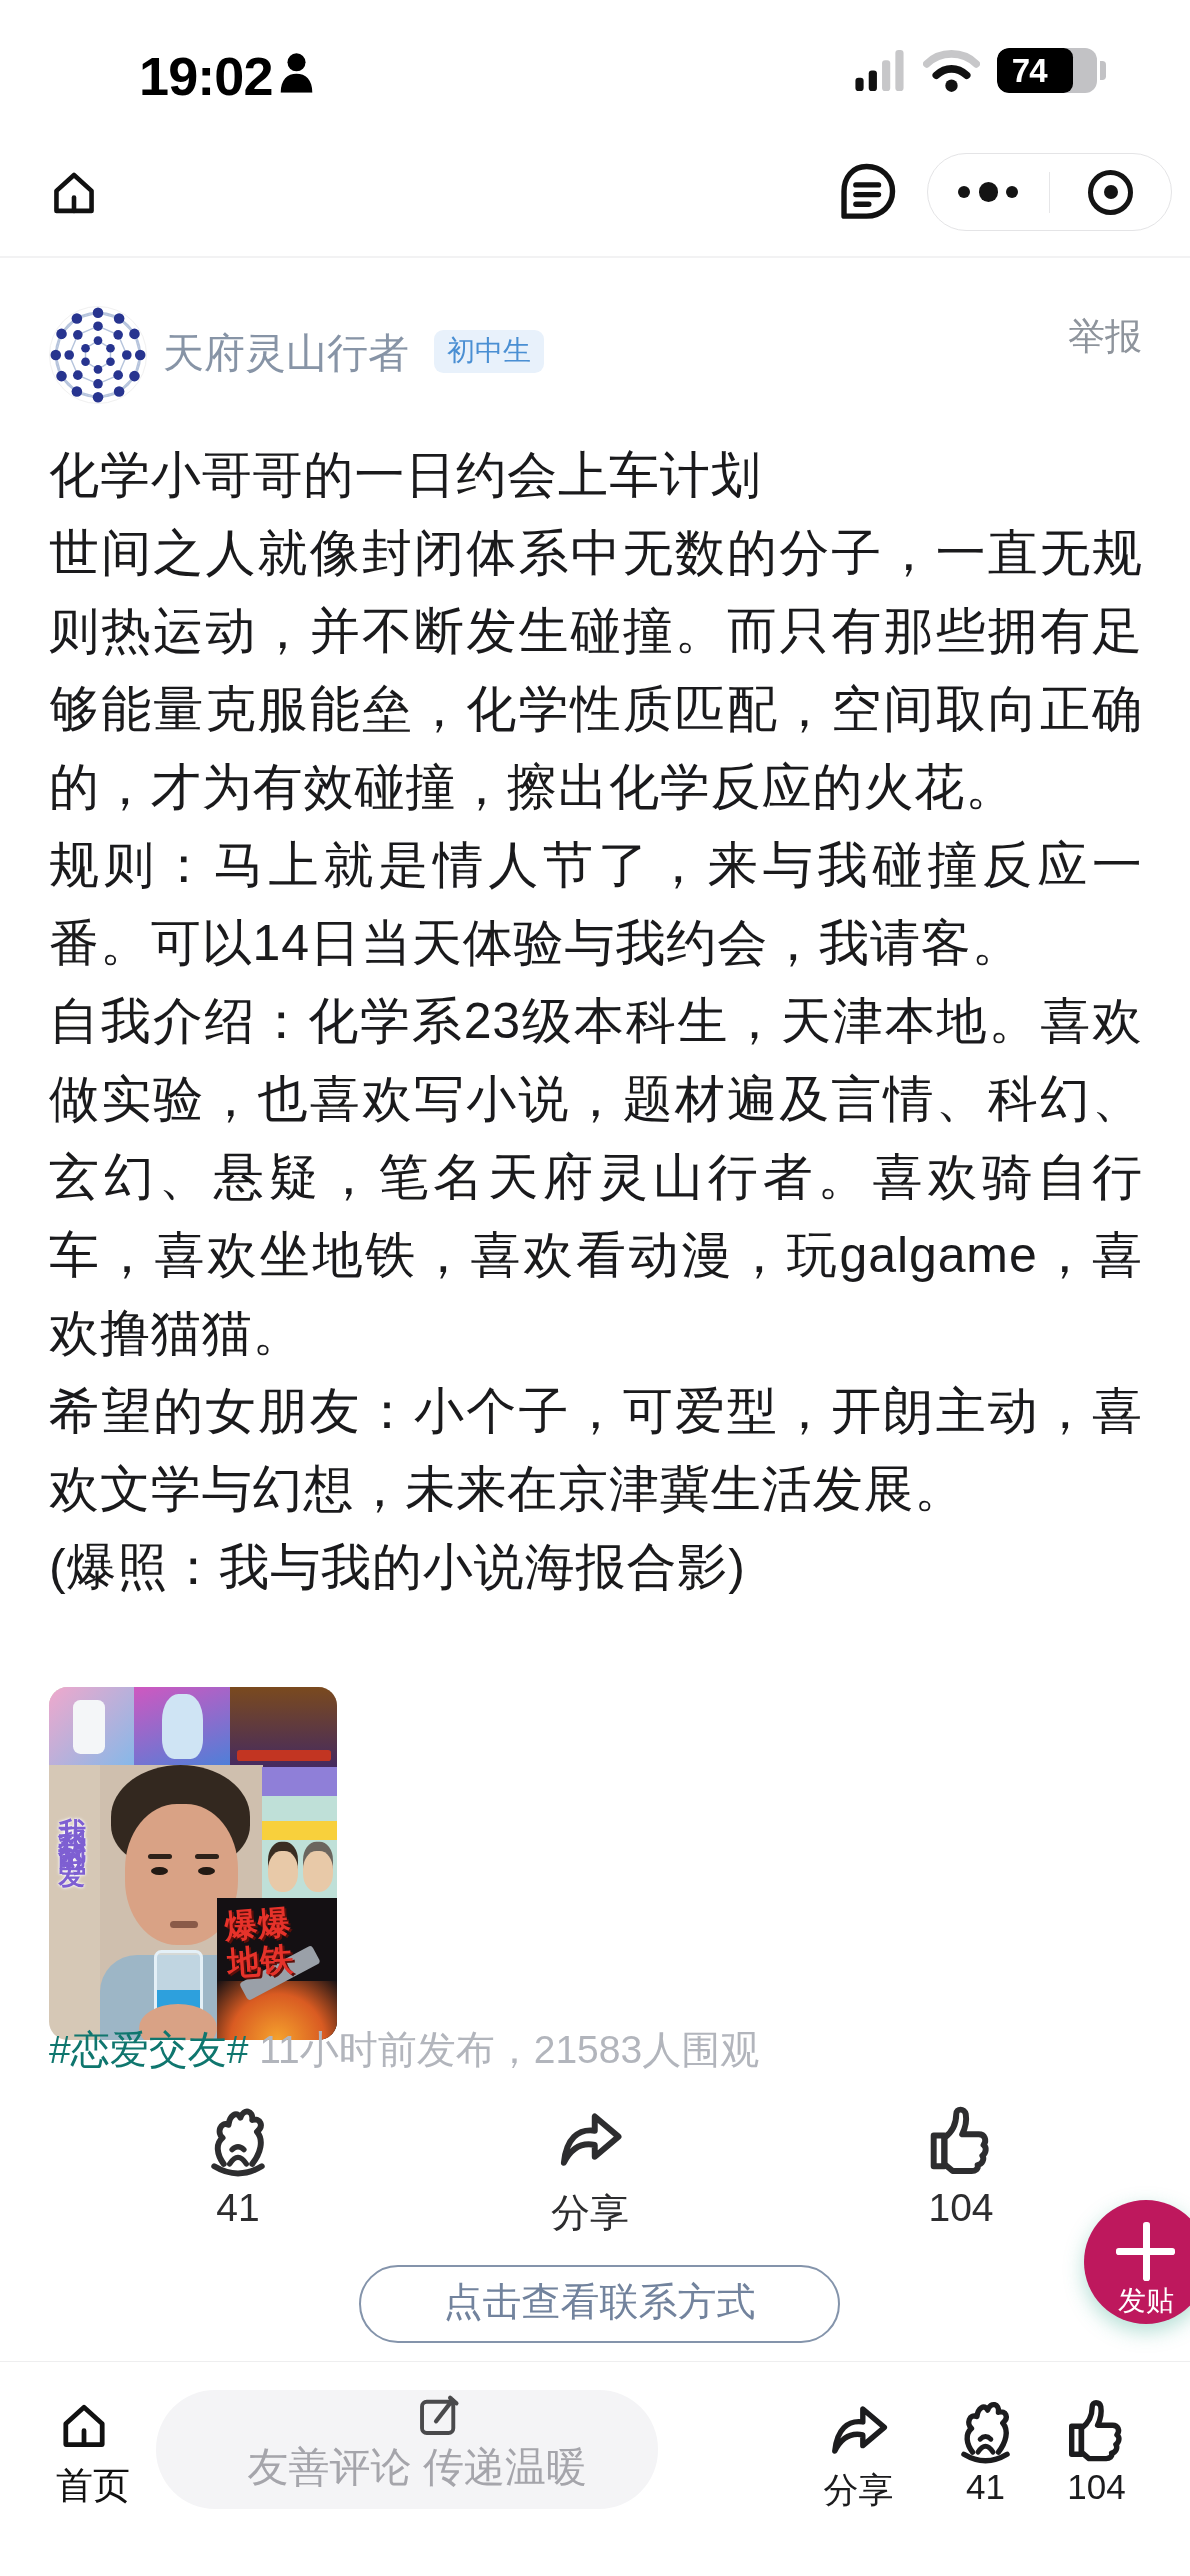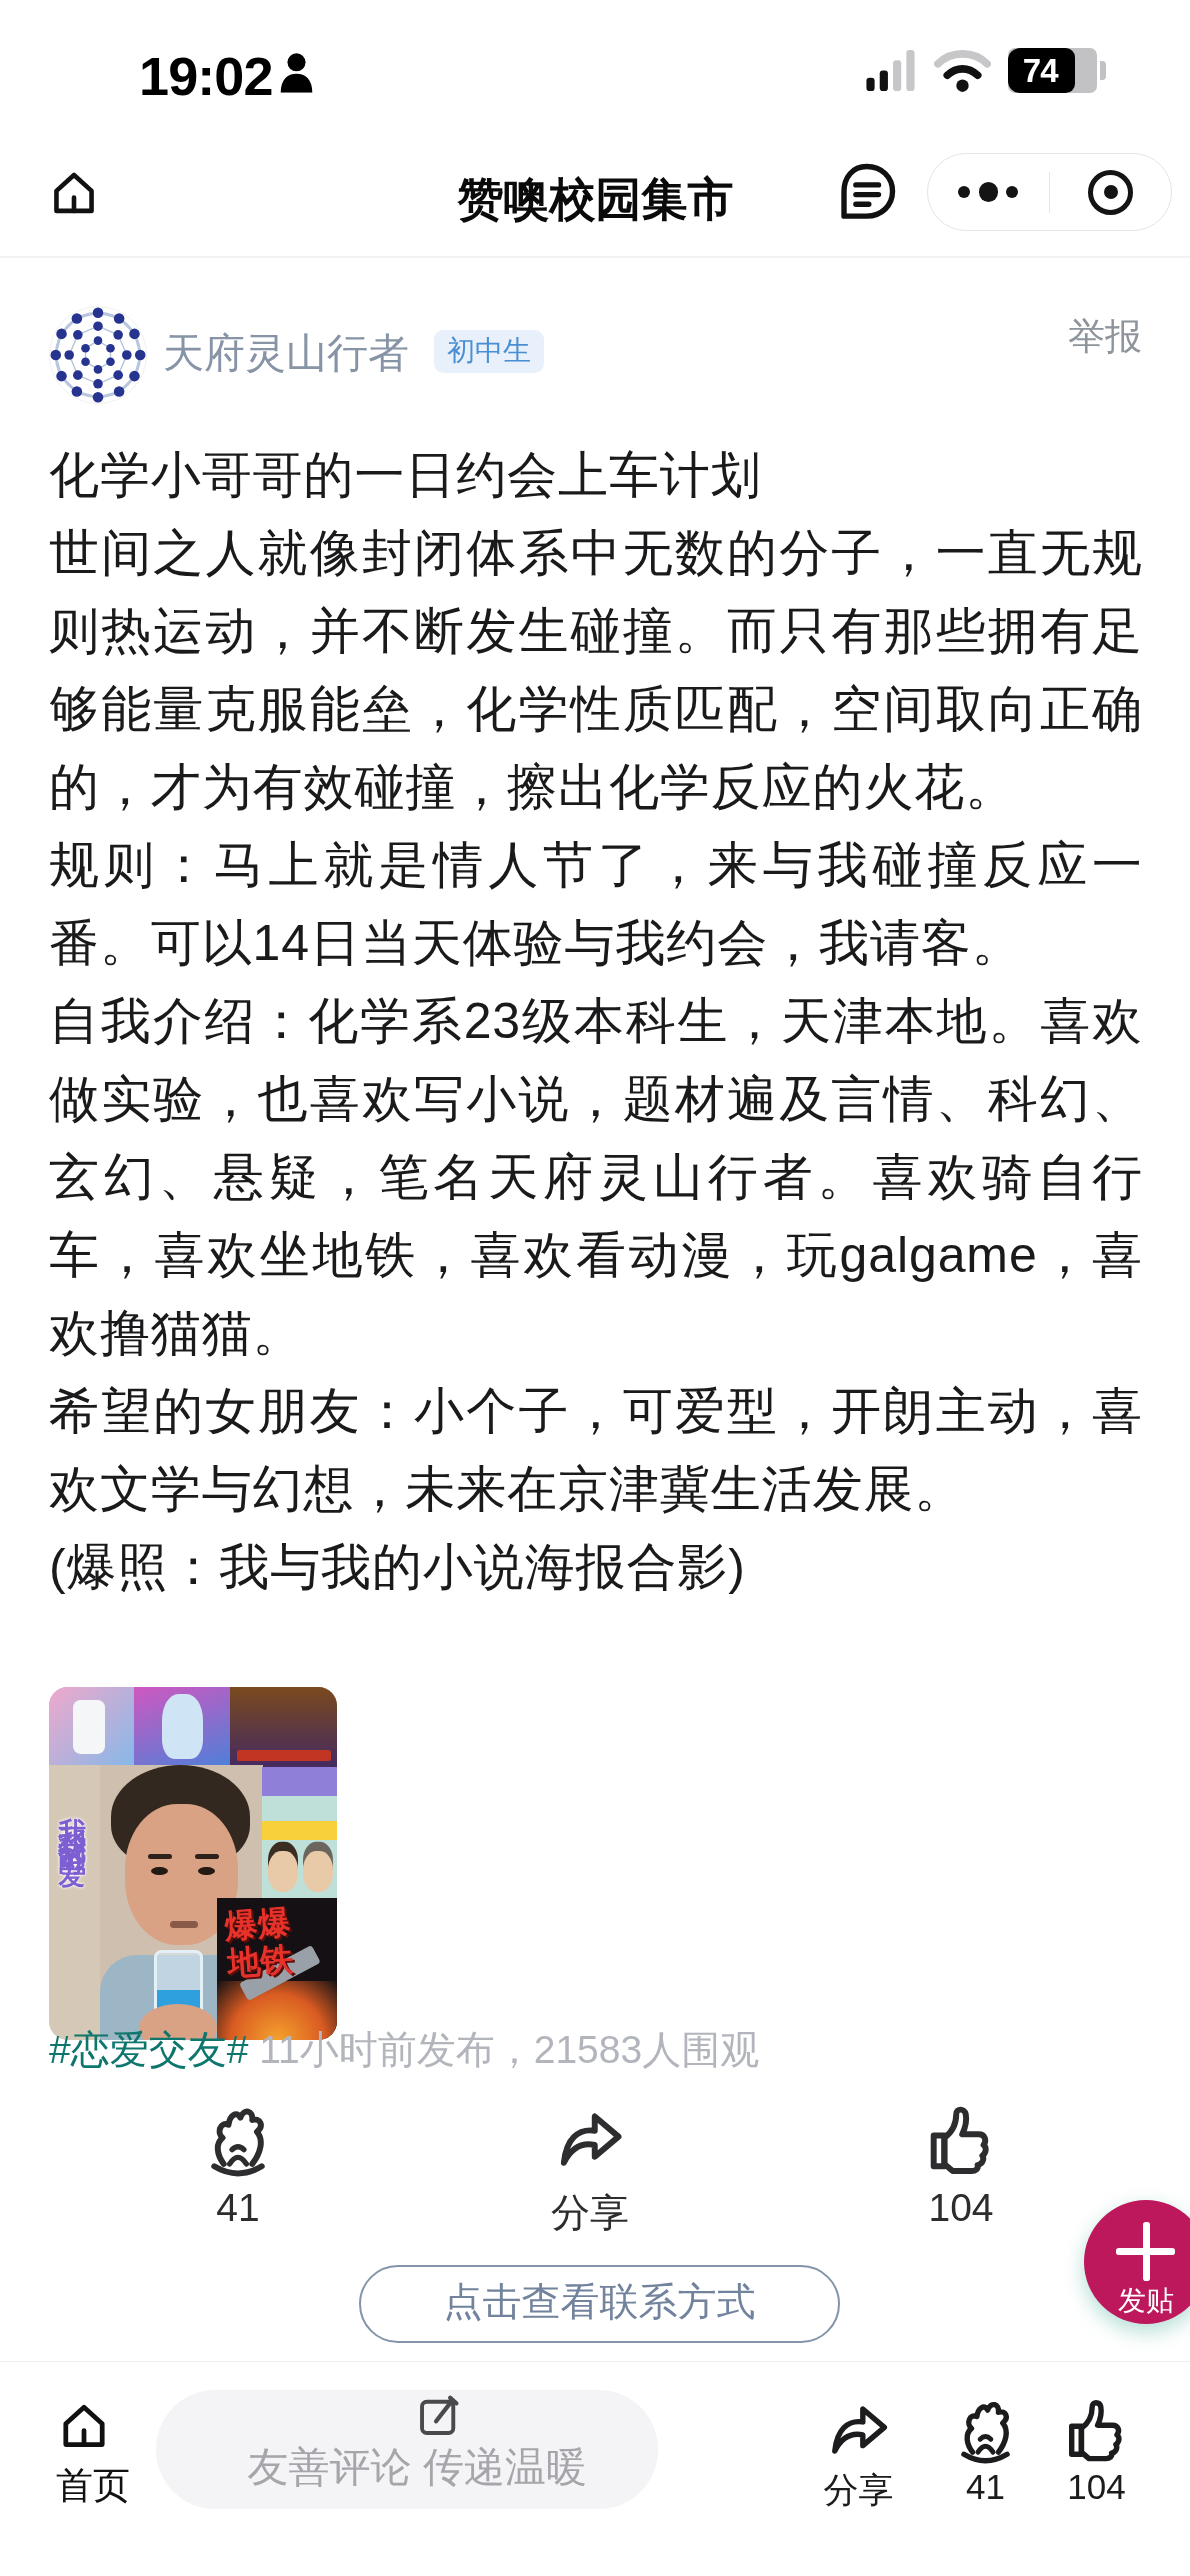--- a/index.html
+++ b/index.html
@@ -4,21 +4,21 @@
 <style>
   html,body{margin:0;padding:0;}
   body{width:1191px;height:2576px;background:#fff;font-family:"Liberation Sans","DejaVu Sans",sans-serif;-webkit-font-smoothing:antialiased;}
   #app{position:relative;width:1191px;height:2576px;background:#fff;overflow:hidden;}
   .abs{position:absolute;}
 
   
   .sb-time{left:139px;top:45px;font-size:54px;font-weight:700;color:#000;letter-spacing:-0.9px;}
   .sb-person{left:278px;top:52px;width:37px;height:41px;color:#000;}
   .sb-right{right:85px;top:48px;display:flex;align-items:center;gap:16.7px;}
-  .bat{position:relative;width:89px;height:45px;border-radius:7px;background:#c2c2c5;overflow:hidden;}
+  .bat{position:relative;width:100px;height:45px;border-radius:12px;background:#c2c2c5;overflow:hidden;}
   .bat-fill{position:absolute;left:0;top:0;bottom:0;width:76%;background:#000;border-radius:12px 9.3px 9.3px 12px;}
   .bat-num{position:absolute;left:15px;top:0;line-height:45px;font-size:33px;font-weight:700;color:#fff;letter-spacing:-0.9px;}
   .bat-nub{width:6.5px;height:18.5px;background:#c2c2c5;border-radius:0 3.7px 3.7px 0;margin-left:2.8px;}
 
   
   .hd-home{left:47px;top:163px;width:54px;height:59px;color:#111;}
   .hd-title{left:0;right:0;top:169px;text-align:center;font-size:46px;font-weight:700;color:#0a0a0a;}
   .hd-bubble{left:830px;top:159px;width:69px;height:69px;color:#111;}
   .capsule{left:927px;top:153px;width:243px;height:76px;border:1.9px solid #e4e4e6;border-radius:39px;background:#fff;display:flex;align-items:center;}
   .cap-half{flex:1;display:flex;align-items:center;justify-content:center;height:100%;}
@@ -198,21 +198,20 @@
         <div class="bat-fill"></div>
         <span class="bat-num">74</span>
       </div>
       <div class="bat-nub"></div>
     </div>
   </div>
 
   <svg class="abs hd-home" viewBox="0 0 58 64" width="54" height="59">
       <use href="#i-house"></use>
     </svg>
-  <div class="abs hd-title">赞噢校园集市</div>
   <svg class="abs hd-bubble" viewBox="0 0 74 74" width="69" height="69">
       <use href="#i-bubble"></use>
     </svg>
   <div class="abs capsule">
     <div class="cap-half">
       <div class="dots">
           <i class="dot-s"></i>
           <i class="dot-b"></i>
           <i class="dot-s"></i>
         </div>

